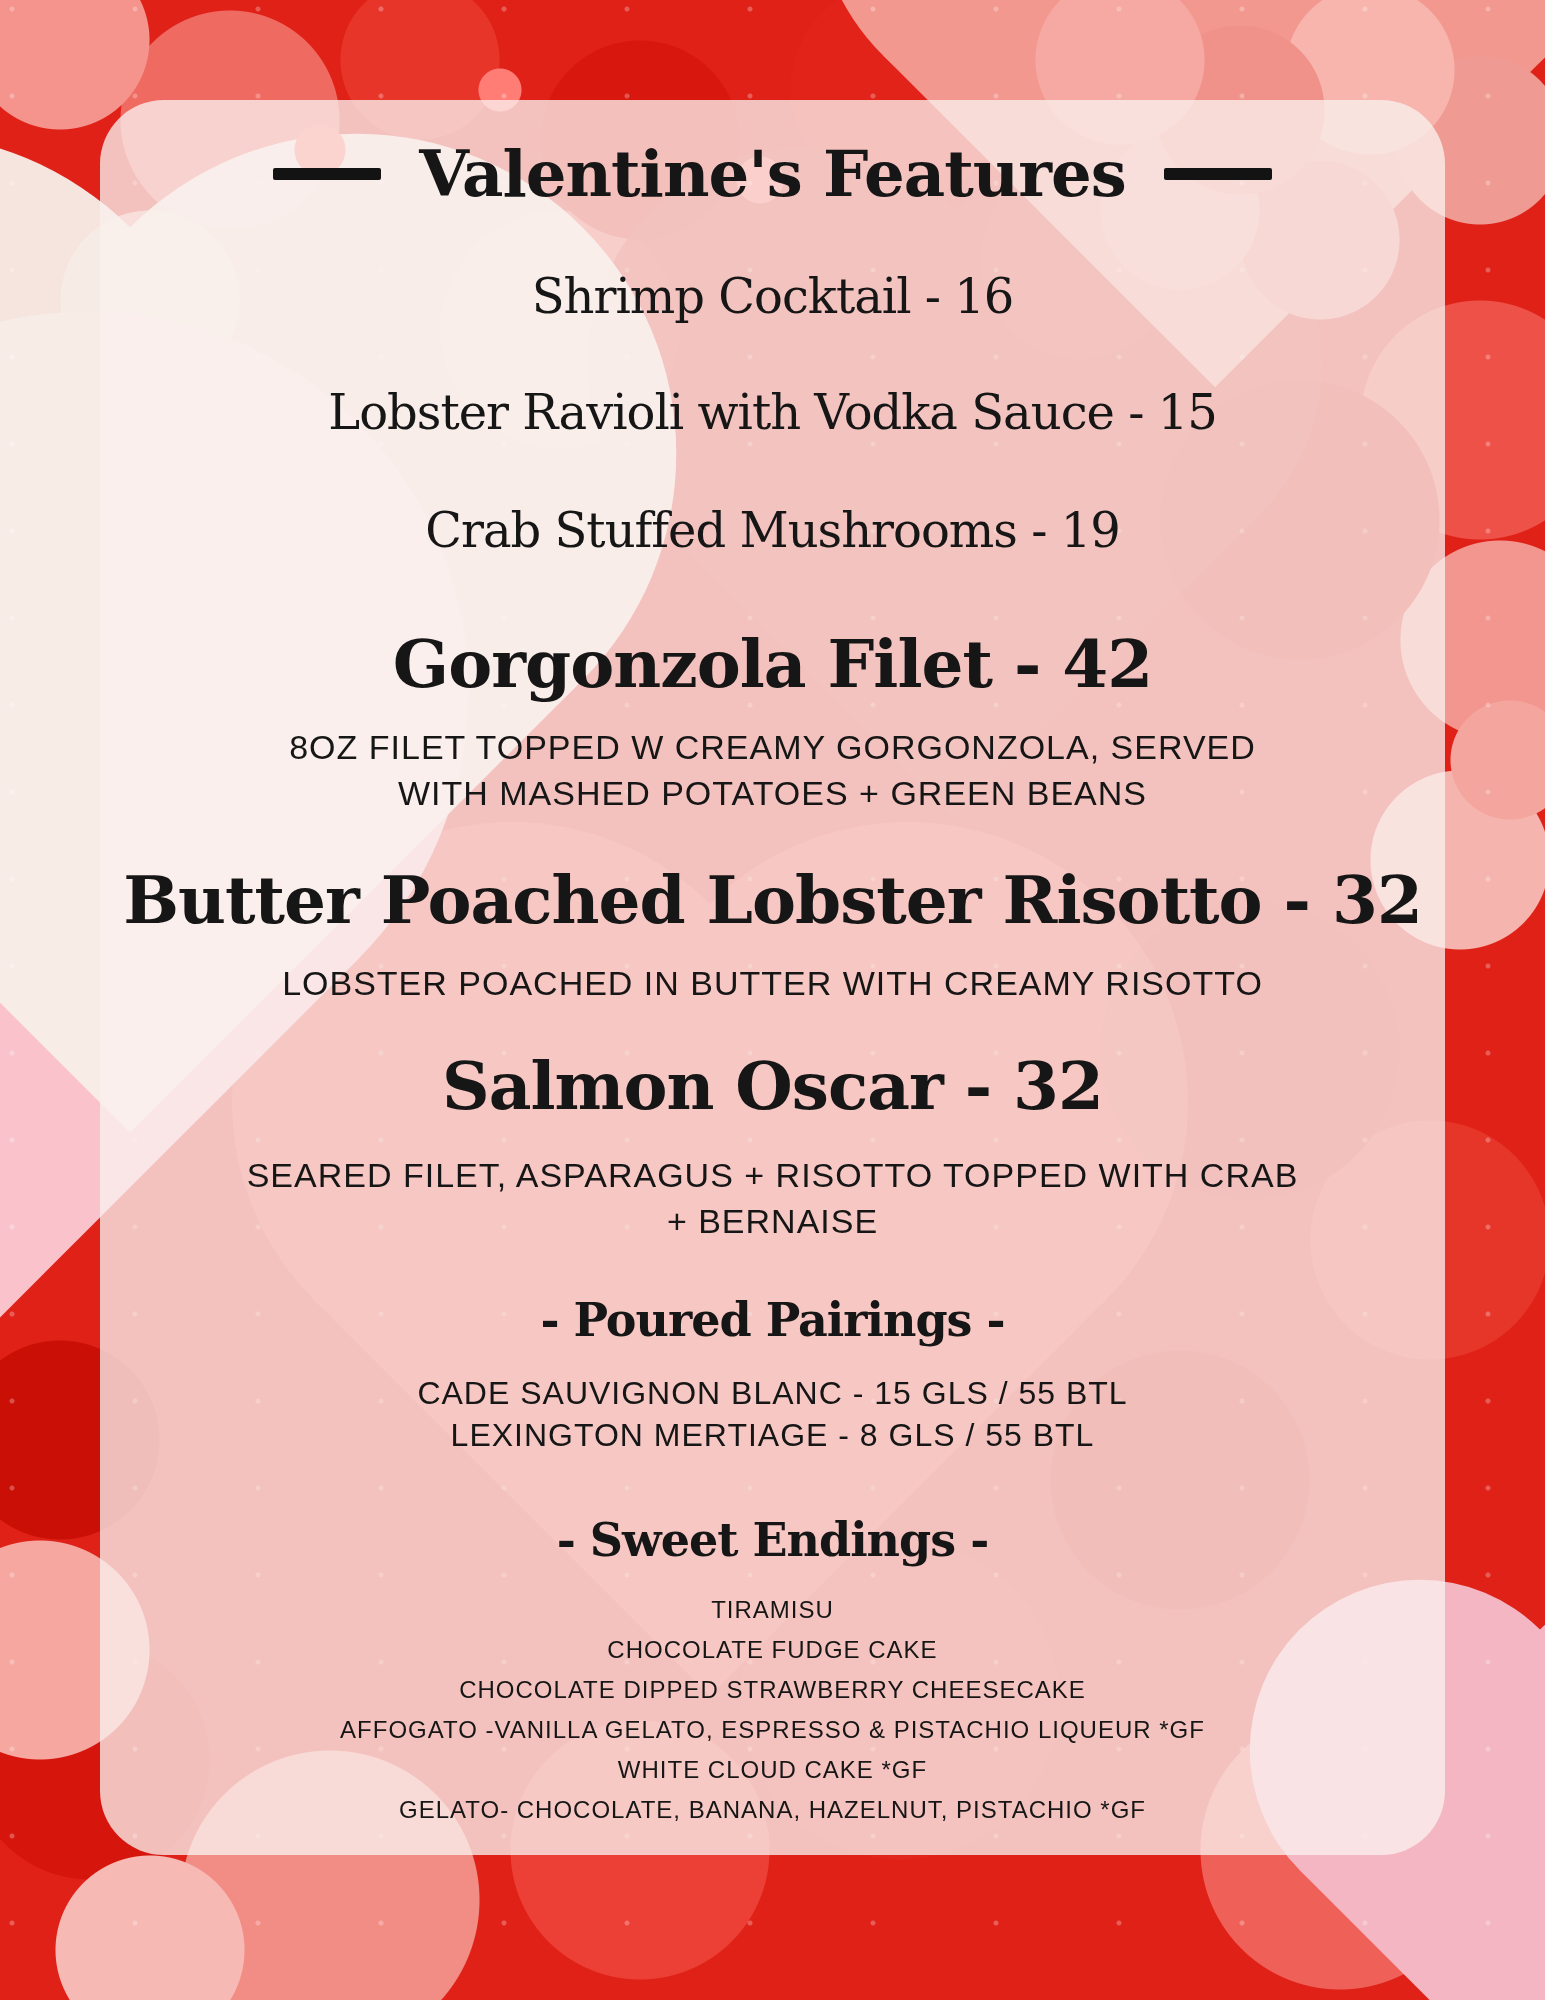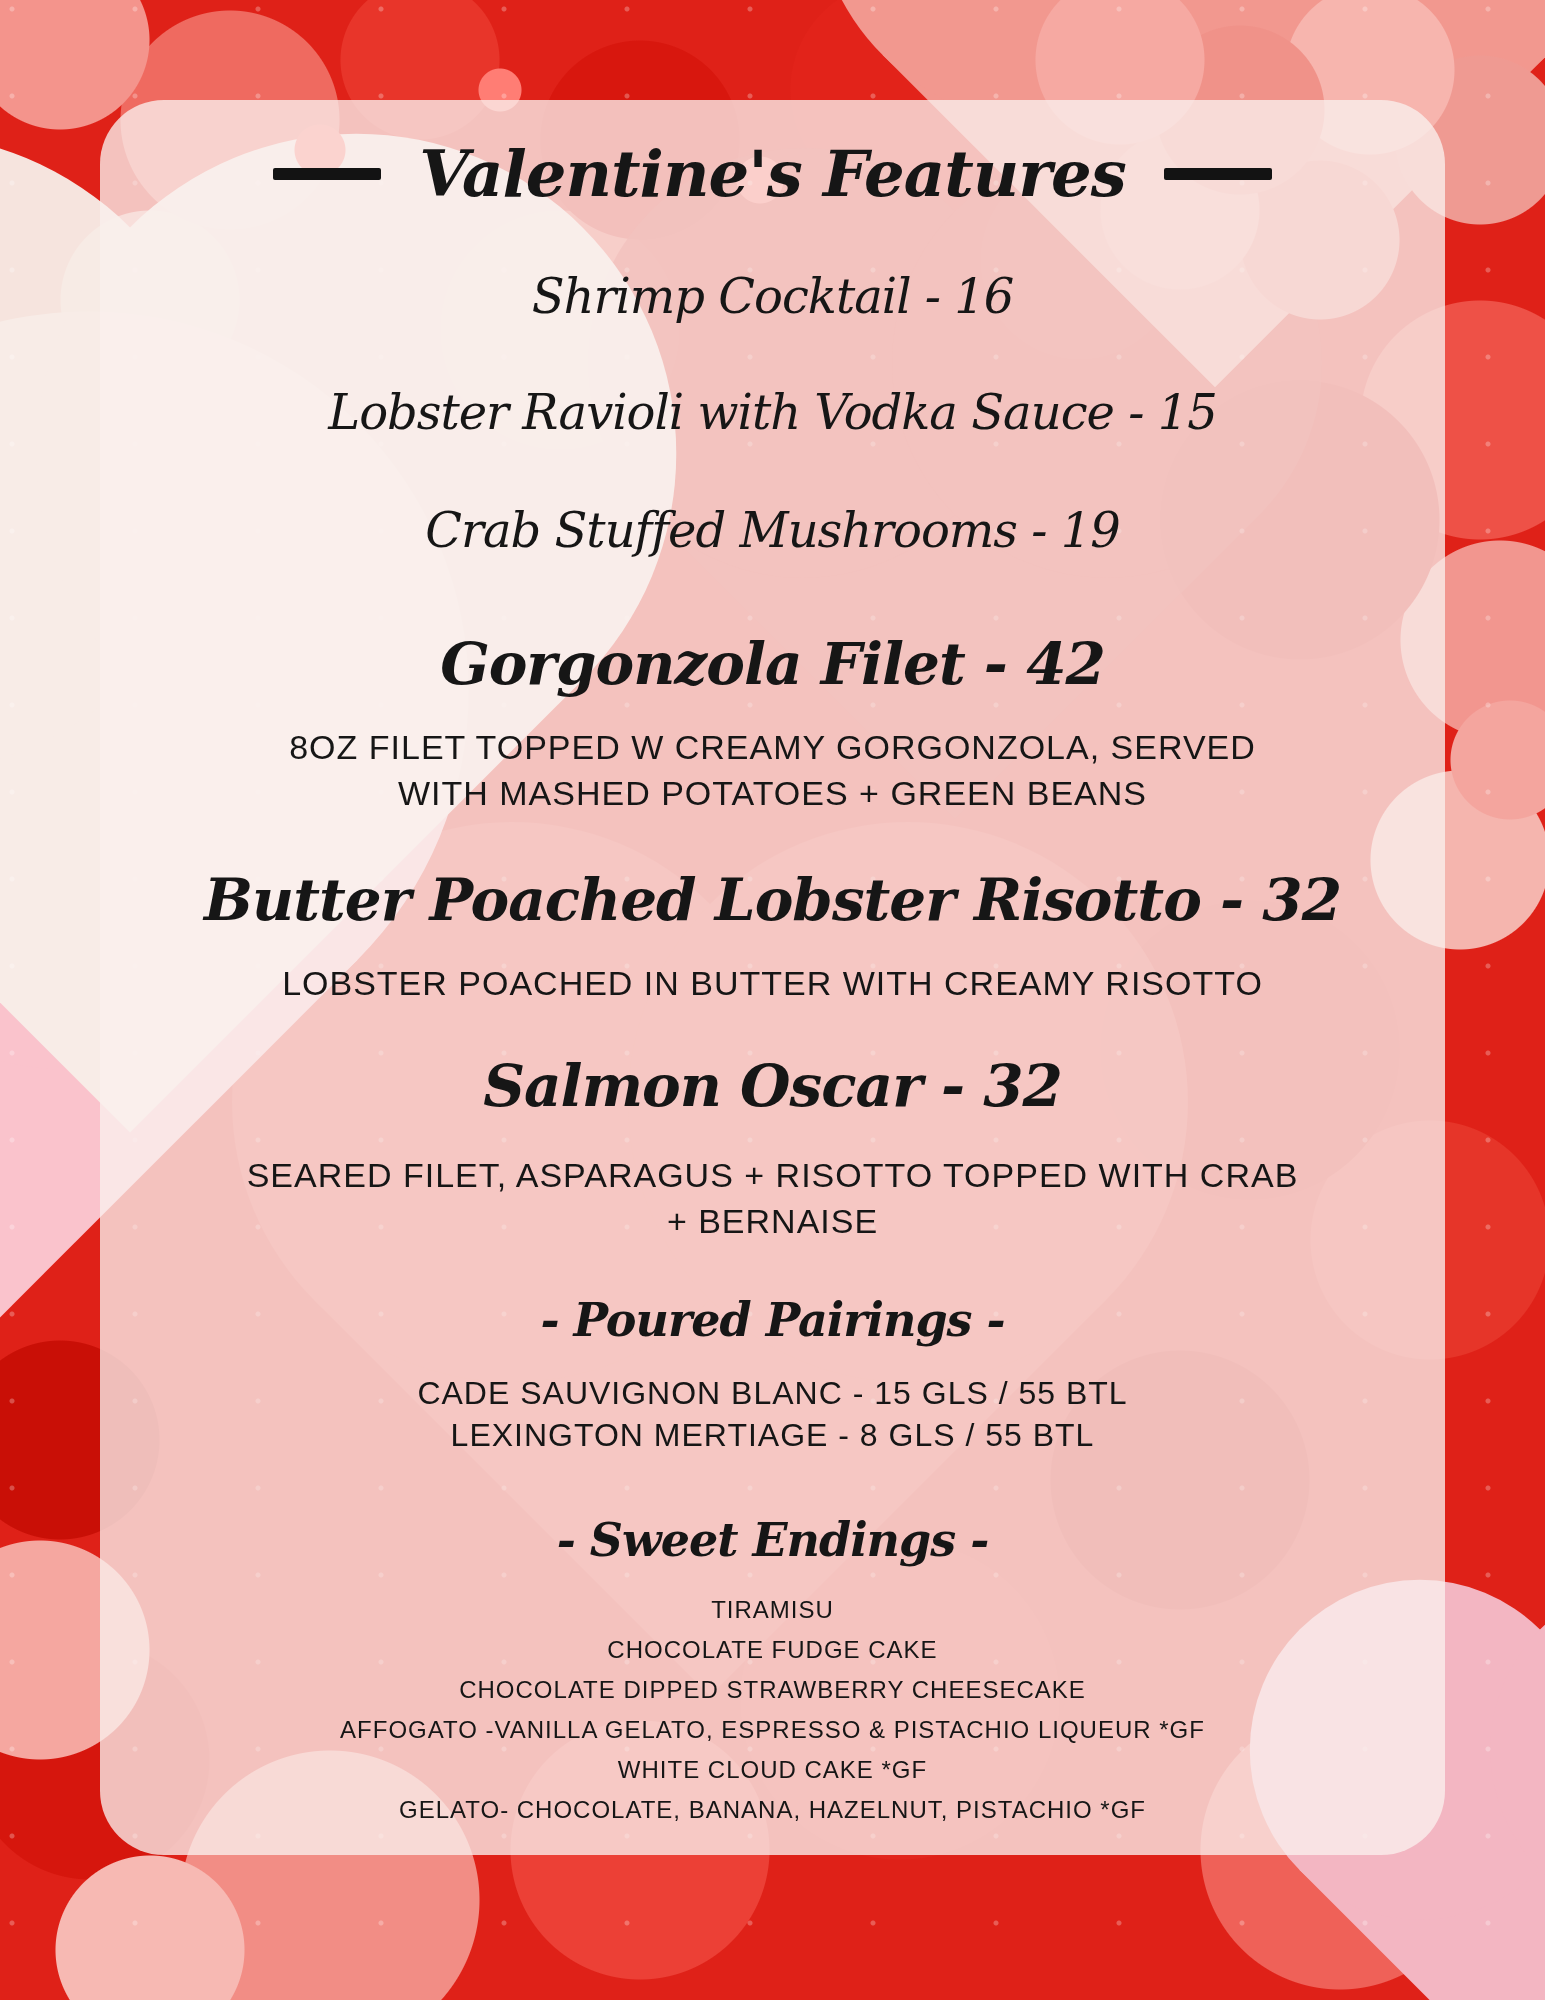--- a/index.html
+++ b/index.html
@@ -88,37 +88,36 @@
   }
   .panel-inner{
     box-sizing:border-box;
     width:100%;height:100%;
     padding-top:26px;
     display:flex;flex-direction:column;align-items:center;
     color:#161616;
   }
   .script{
     font-family:"DejaVu Serif", serif;
-    font-style:italic;
     white-space:nowrap;
     letter-spacing:-1px;
   }
   .caps{
     font-family:"Liberation Sans", sans-serif;
     letter-spacing:1px;
     text-align:center;
   }
   .title-row{display:flex;align-items:center;gap:38px;height:96px;}
   .title-text{font-size:64px;line-height:96px;font-weight:700;}
   .title-dash{width:108px;height:12px;background:#131313;border-radius:2px;}
   .app-line{font-size:48px;line-height:76px;text-align:right;}
   .app-1{margin-top:36px;}
   .app-2{margin-top:40px;}
   .app-3{margin-top:42px;}
-  .entree-name{font-size:58px;line-height:88px;font-weight:700;}
+  .entree-name{font-size:66px;line-height:88px;font-weight:700;}
   .entree-1{margin-top:52px;}
   .entree-2{margin-top:40px;}
   .entree-3{margin-top:36px;}
   .entree-desc{margin-top:16px;font-size:34px;line-height:46px;}
   .entree-desc.d3{margin-top:22px;}
   .section-heading{font-size:46px;line-height:72px;font-weight:700;}
   .pairings-heading{margin-top:40px;}
   .pairings-list{margin-top:16px;font-size:32px;line-height:42px;}
   .desserts-heading{margin-top:48px;}
   .desserts-list{margin-top:14px;font-size:24px;line-height:40px;}

